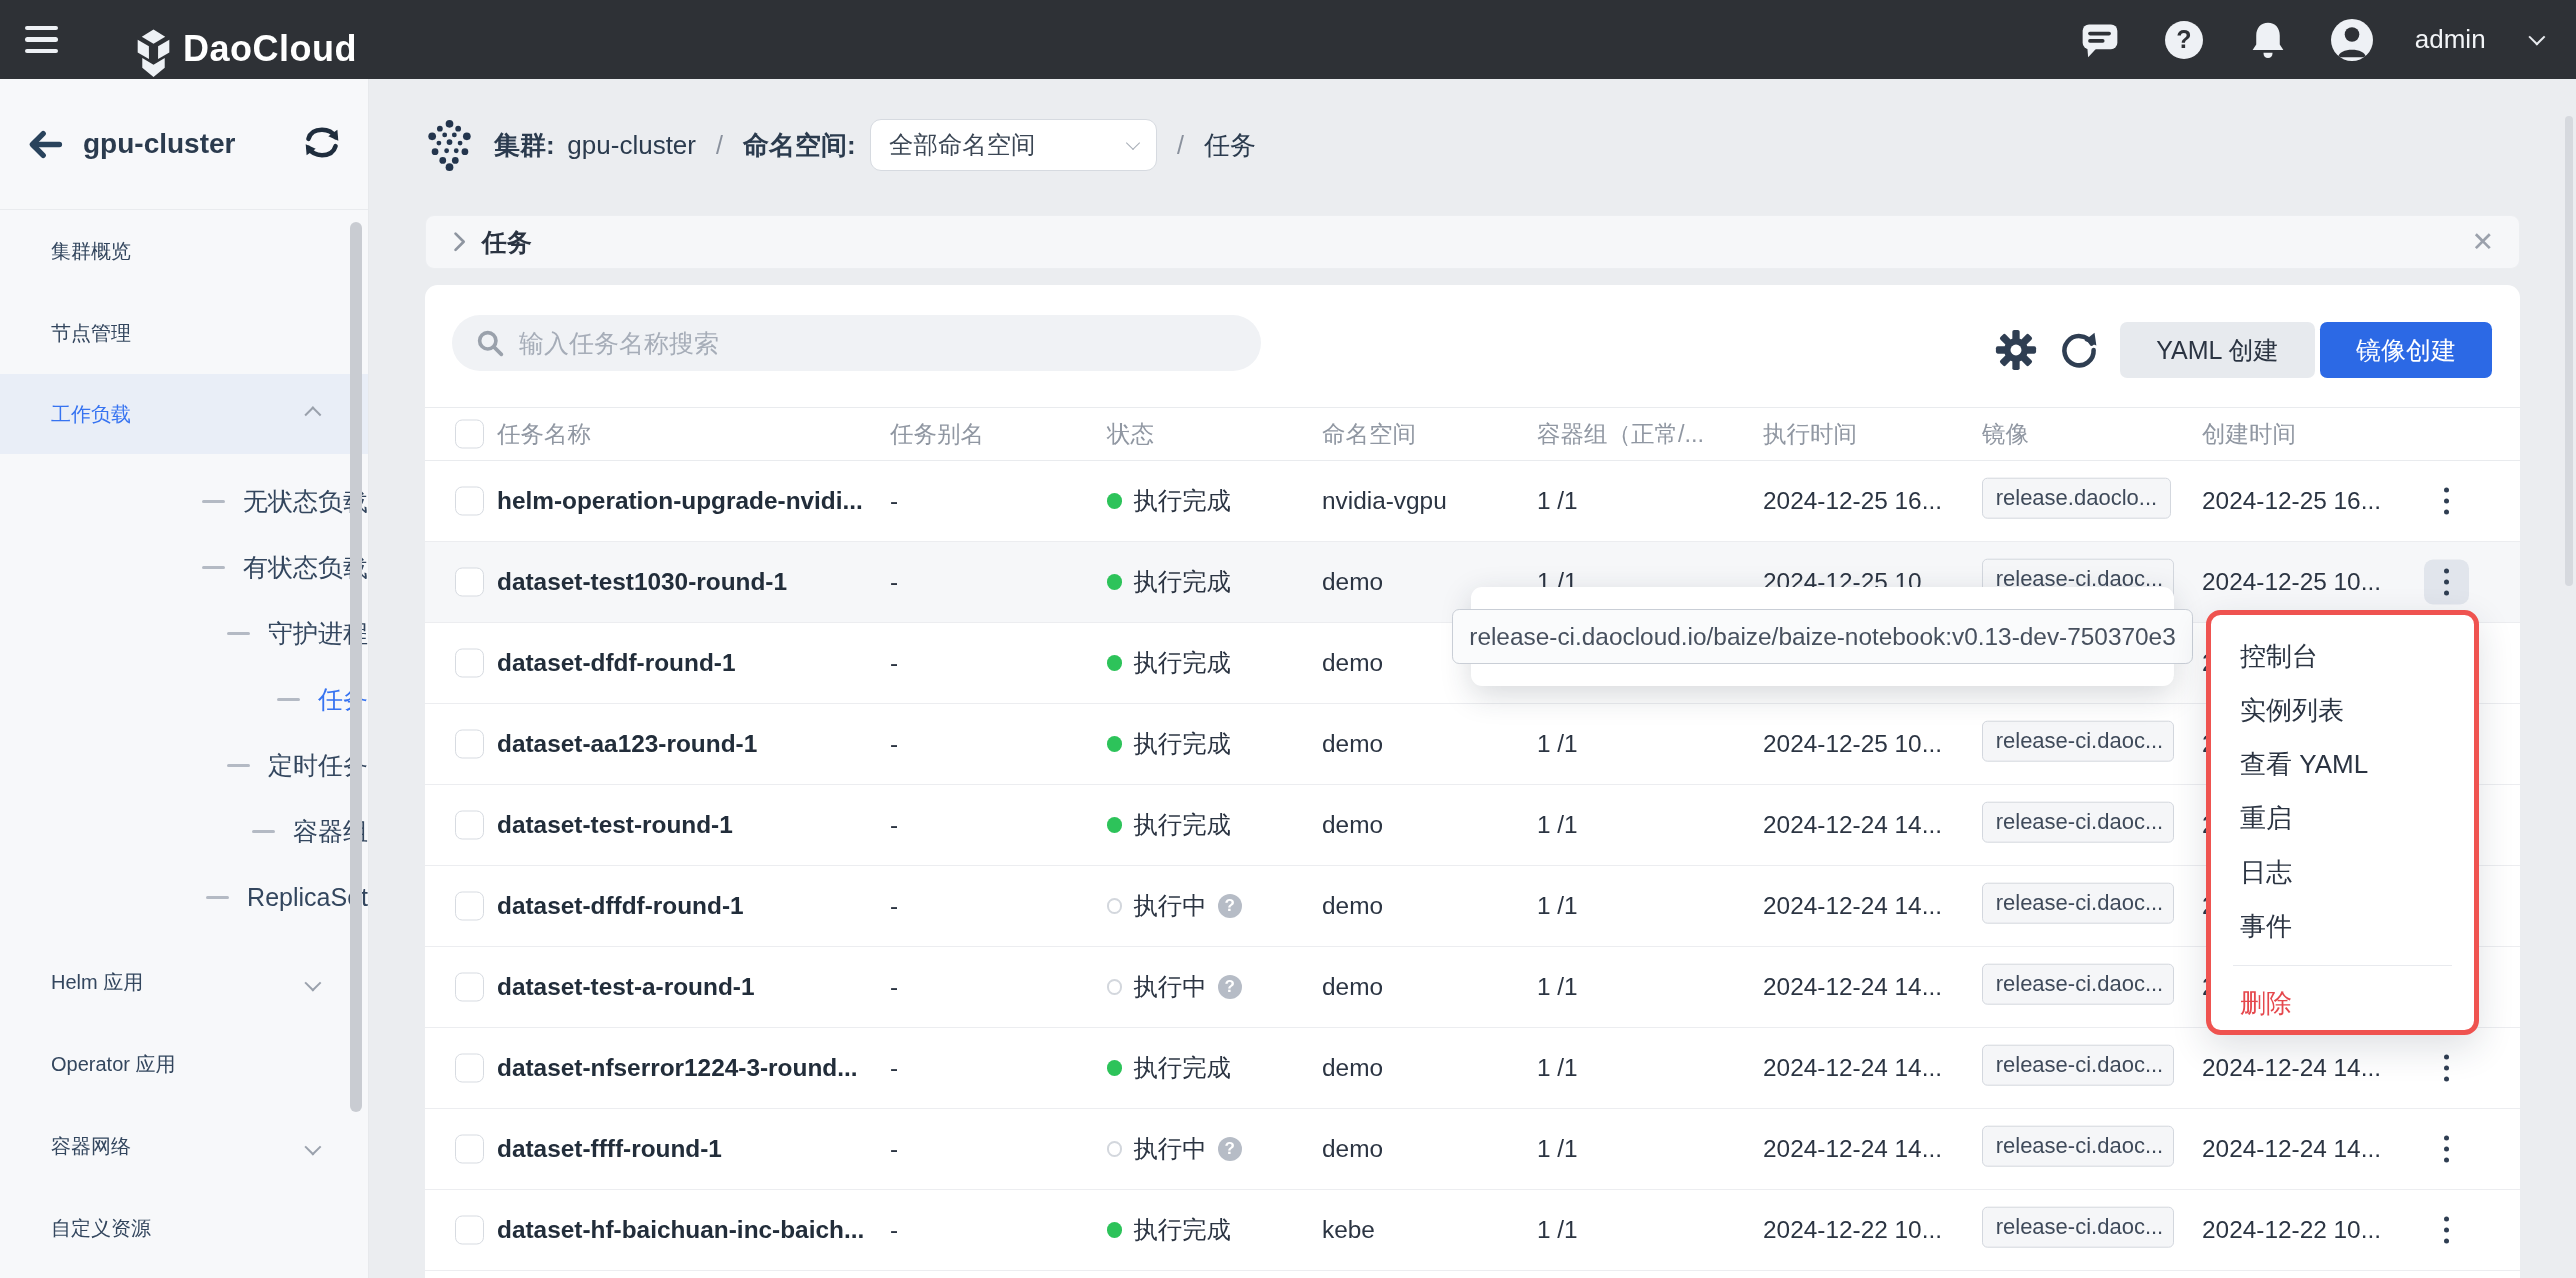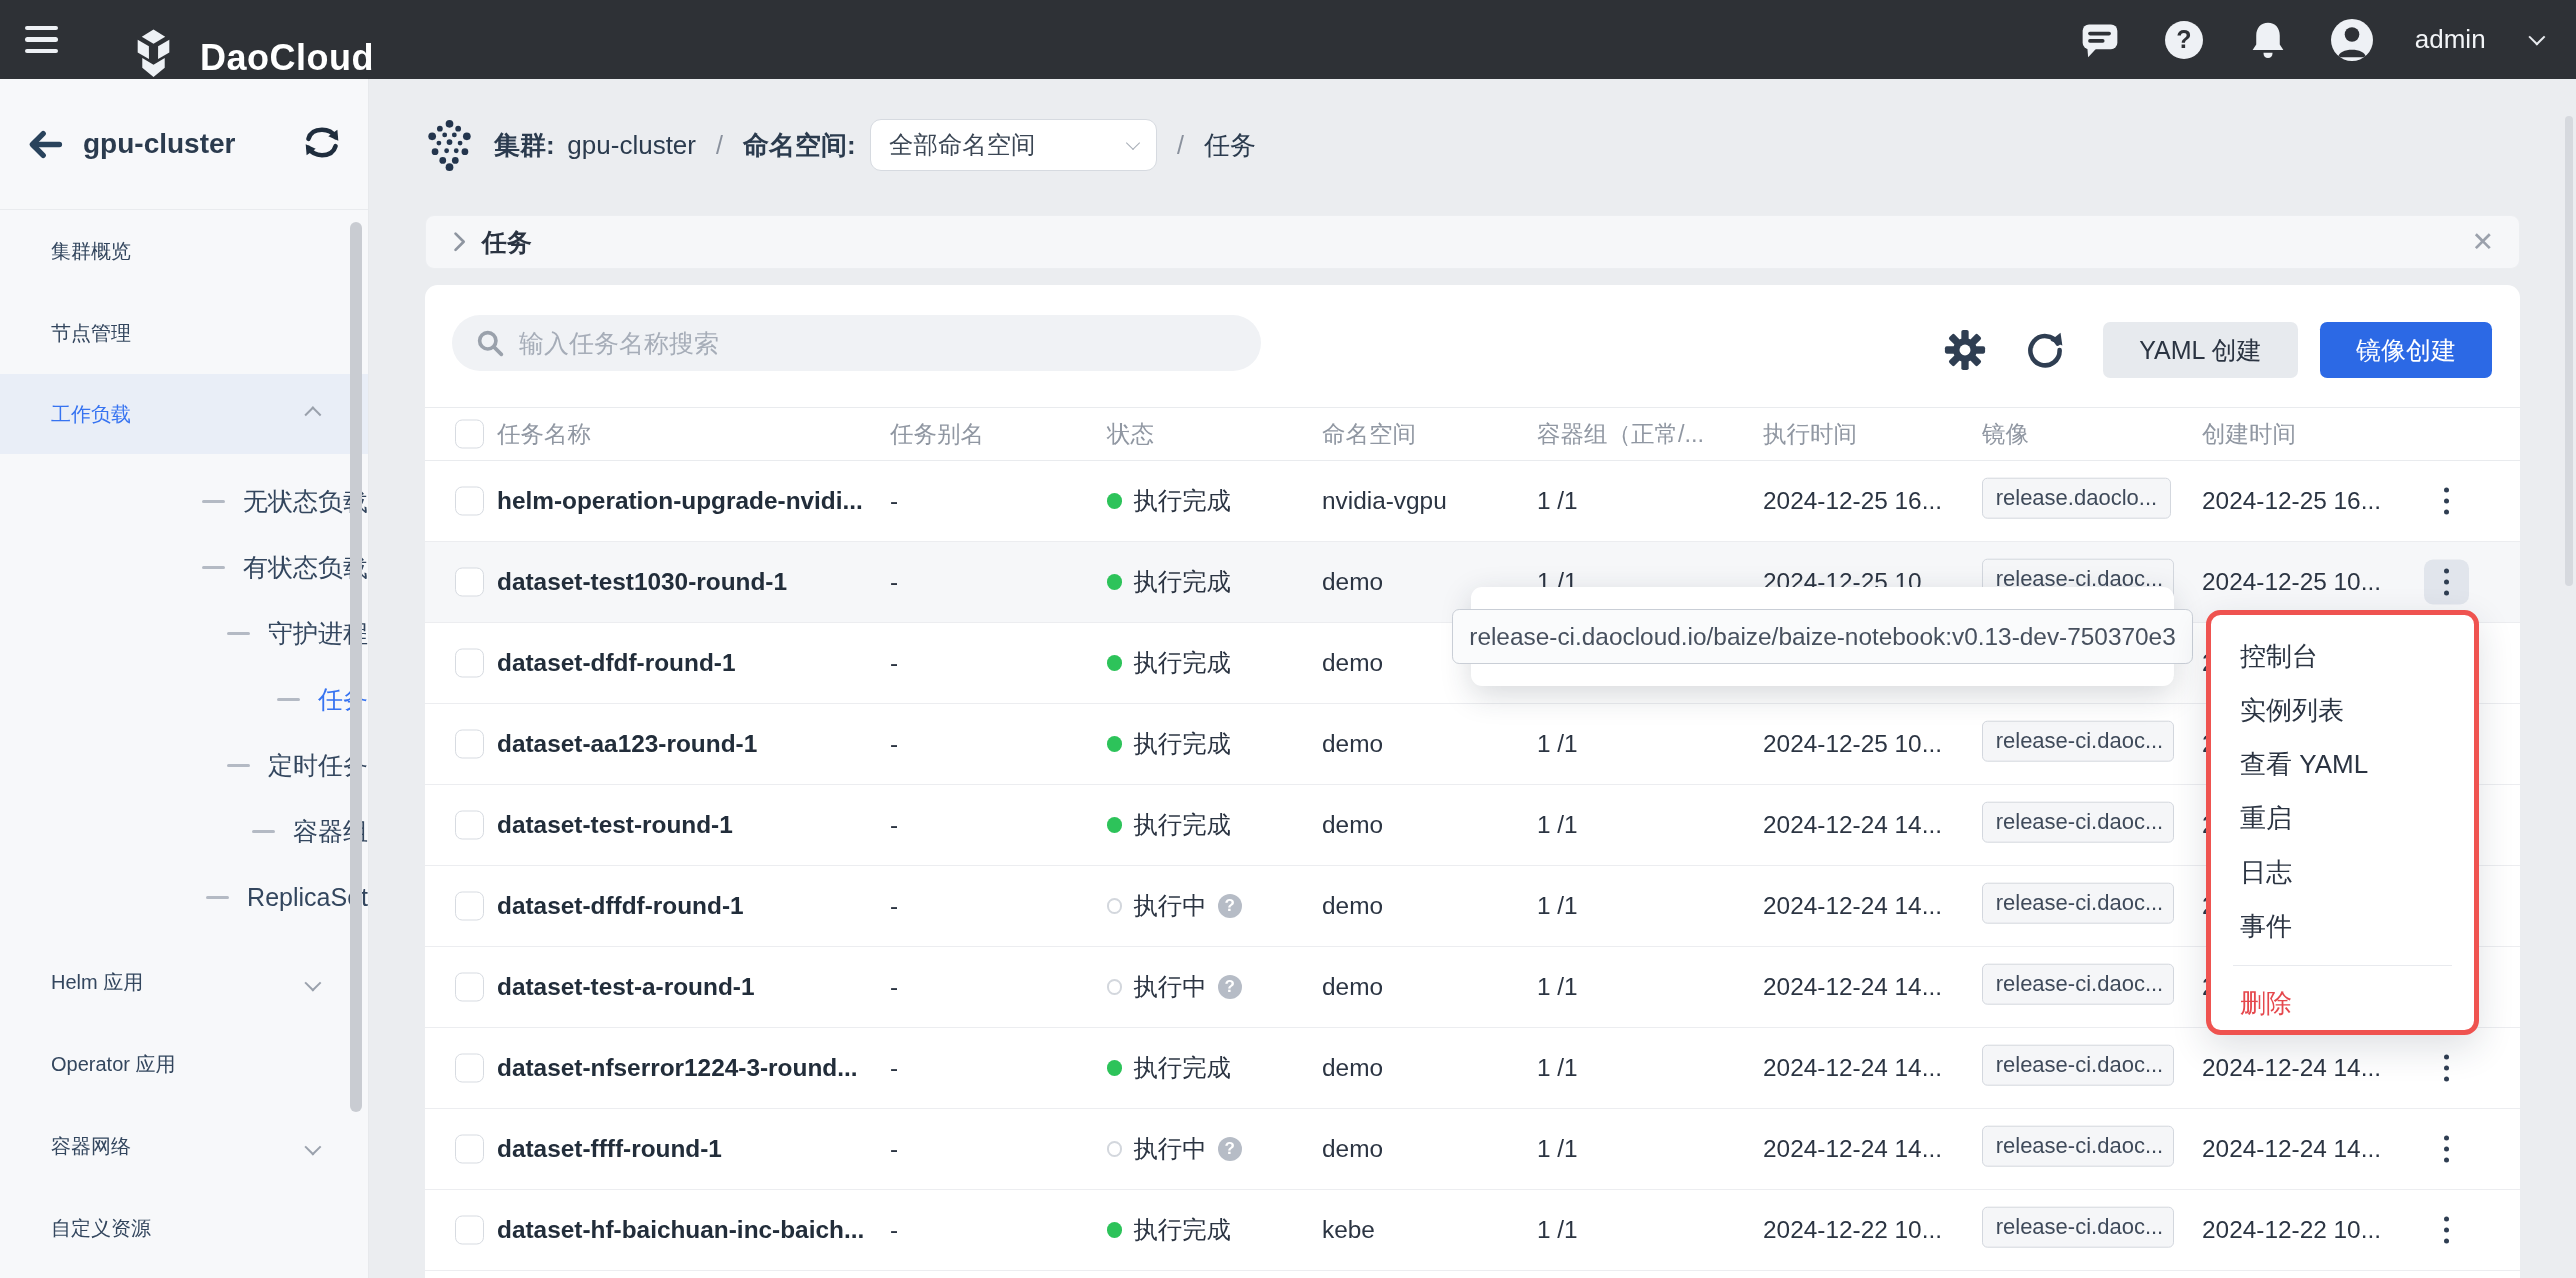--- a/index.html
+++ b/index.html
@@ -3,21 +3,21 @@
 <meta charset="utf-8">
 <style>
   * { margin:0; padding:0; box-sizing:border-box; }
   html,body { width:2576px; height:1278px; overflow:hidden; }
   body { background:#ebedf0; font-family:"Liberation Sans","DejaVu Sans",sans-serif; color:#2b3442; position:relative; }
 
   
   .navbar { position:absolute; left:0; top:0; width:2576px; height:79px; background:#2e3136; display:flex; align-items:center; z-index:40; }
   .hamburger { width:58px; margin-left:25px; display:flex; flex-direction:column; gap:7.2px; cursor:pointer; }
   .hamburger span { display:block; width:33px; height:4.5px; background:#eef1f5; border-radius:2.7px; }
-  .brand { display:flex; align-items:flex-end; gap:21px; margin-left:45px;margin-top:27px; }
+  .brand { display:flex; align-items:flex-start; gap:4px; margin-left:45px;margin-top:27px; }
   .brand-name { color:#ffffff; font-size:36px; font-weight:800; letter-spacing:0.5px; }
   .nav-right { margin-left:auto; display:flex; align-items:center; gap:42px; padding-right:33px; }
   .nav-ic { width:42px; height:42px; display:flex; align-items:center; justify-content:center; cursor:pointer; }
   .help-circle { width:38px; height:38px; border-radius:50%; background:#eef1f5; color:#2e3136; font-size:25px; font-weight:800; display:flex; align-items:center; justify-content:center; }
   .avatar { width:42px; height:42px; border-radius:50%; background:#eef1f5; display:flex; align-items:flex-end; justify-content:center; overflow:hidden; }
   .admin-name { color:#f2f4f7; font-size:26px; }
   .chev { display:inline-block; width:11.8px; height:11.8px; border-right:2.7px solid #c9ced6; border-bottom:2.7px solid #c9ced6; }
   .chev-down { transform:rotate(45deg); }
   .chev-up { transform:rotate(-135deg); }
   .nav-user-chev { border-color:#e8ebef; margin-left:3.6px; margin-top:-5.4px; }
@@ -55,21 +55,21 @@
   .panel-title { font-size:25px; font-weight:600; color:#2b3442; margin-left:14.5px; }
   .panel-close { margin-left:auto; font-size:27px; color:#9ba1ac; cursor:pointer; line-height:1; }
 
   .card { position:absolute; left:56px; right:56px; top:206px; bottom:0; background:#ffffff; border-radius:12.7px 12.7px 0 0; }
 
   
   .toolbar { position:relative; height:122px; }
   .search { position:absolute; left:27px; top:30px; width:809px; height:56px; background:#f0f2f5; border-radius:28px; display:flex; align-items:center; padding:0 23.5px; }
   .search input { border:none; outline:none; background:transparent; font-size:25px; color:#3b4654; margin-left:14.5px; width:687px; font-family:inherit; }
   .search input::placeholder { color:#a6adb8; }
-  .tb-right { position:absolute; right:28px; top:41px; height:48px; display:flex; align-items:center; gap:37px; }
+  .tb-right { position:absolute; right:28px; top:41px; height:48px; display:flex; align-items:center; gap:20px; }
   .icon-btn { width:43px; height:43px; display:flex; align-items:center; justify-content:center; cursor:pointer; }
   .btn { height:56px; border:none; border-radius:7.2px; font-size:25px; font-family:inherit; padding:0 36px; cursor:pointer; }
   .btn-plain { background:#e7eaee; color:#2b3442; }
   .btn-primary { background:#2c69e5; color:#ffffff; margin-left:-14.5px; }
 
   
   .thead { position:relative; height:54px; border-top:0.9px solid #e9ebee; border-bottom:0.9px solid #e9ebee; }
   .thead .hcell { position:absolute; top:50%; transform:translateY(-50%); font-size:23.5px; color:#9097a2; white-space:nowrap; }
   .tbody { position:relative; overflow:hidden; height:817px; }
   .trow { position:relative; height:81px; border-bottom:0.9px solid #ecedf0; background:#ffffff; }

